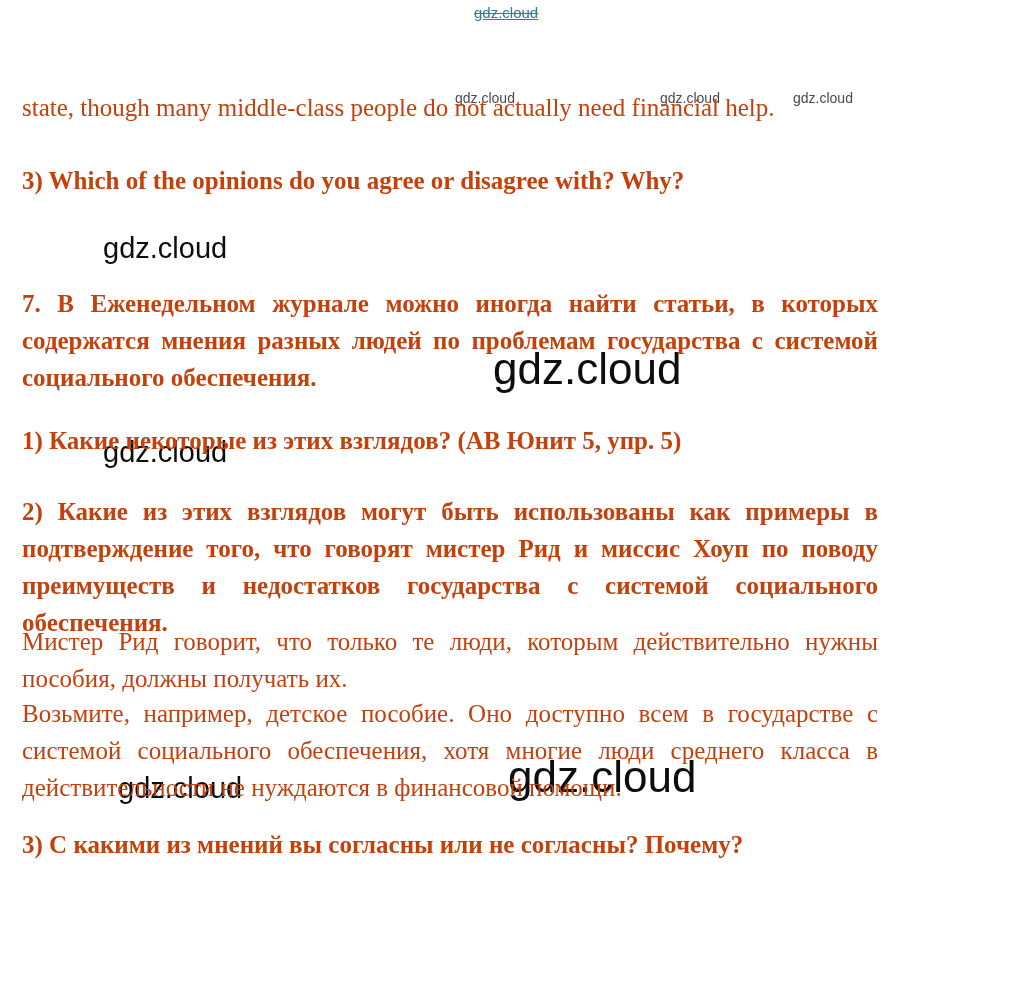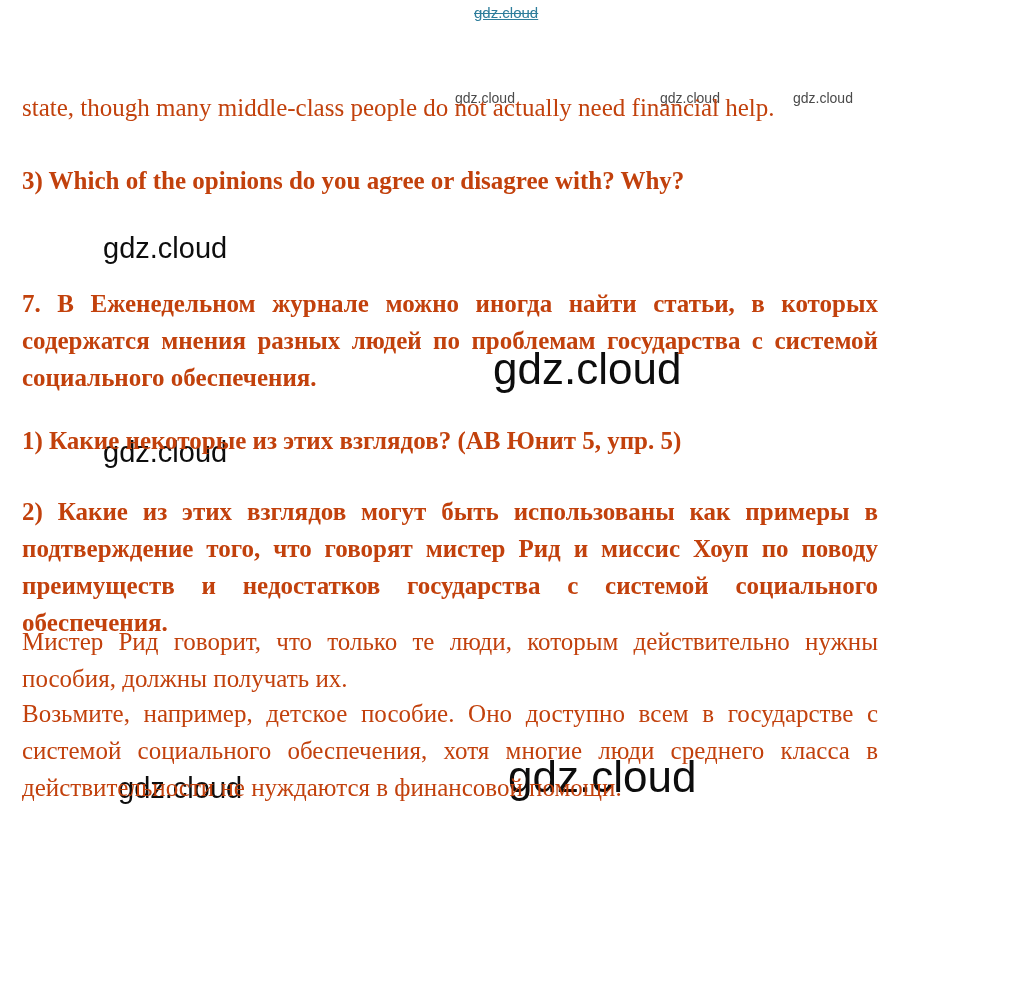--- a/index.html
+++ b/index.html
@@ -81,15 +81,16 @@
   <p class="para bold" style="top:260px;">7. В Еженедельном журнале можно иногда найти статьи, в которых содержатся мнения разных людей по проблемам государства с системой социального обеспечения.</p>
 
   <p class="para bold" style="top:397px;">1) Какие некоторые из этих взглядов? (АВ Юнит 5, упр. 5)</p>
 
   <p class="para bold" style="top:468px;">2) Какие из этих взглядов могут быть использованы как примеры в подтверждение того, что говорят мистер Рид и миссис Хоуп по поводу преимуществ и недостатков государства с системой социального обеспечения.</p>
 
   <p class="para" style="top:670px;">Возьмите, например, детское пособие. Оно доступно всем в государстве с системой социального обеспечения, хотя многие люди среднего класса в действительности не нуждаются в финансовой помощи.</p>
 
   <p class="para" style="top:598px;">Мистер Рид говорит, что только те люди, которым действительно нужны пособия, должны получать их.</p>
 
+  <p class="para bold" style="top:801px;">3) С какими из мнений вы согласны или не согласны? Почему?</p>
 
 
 </div>
 
 </body></html>

